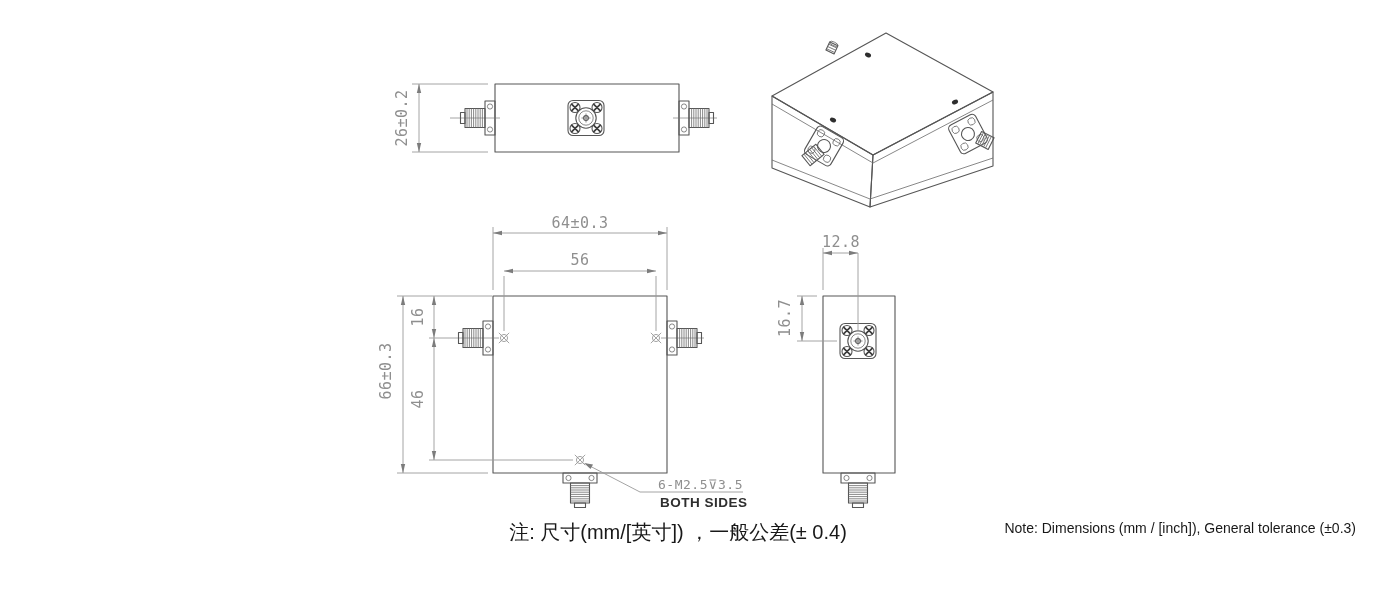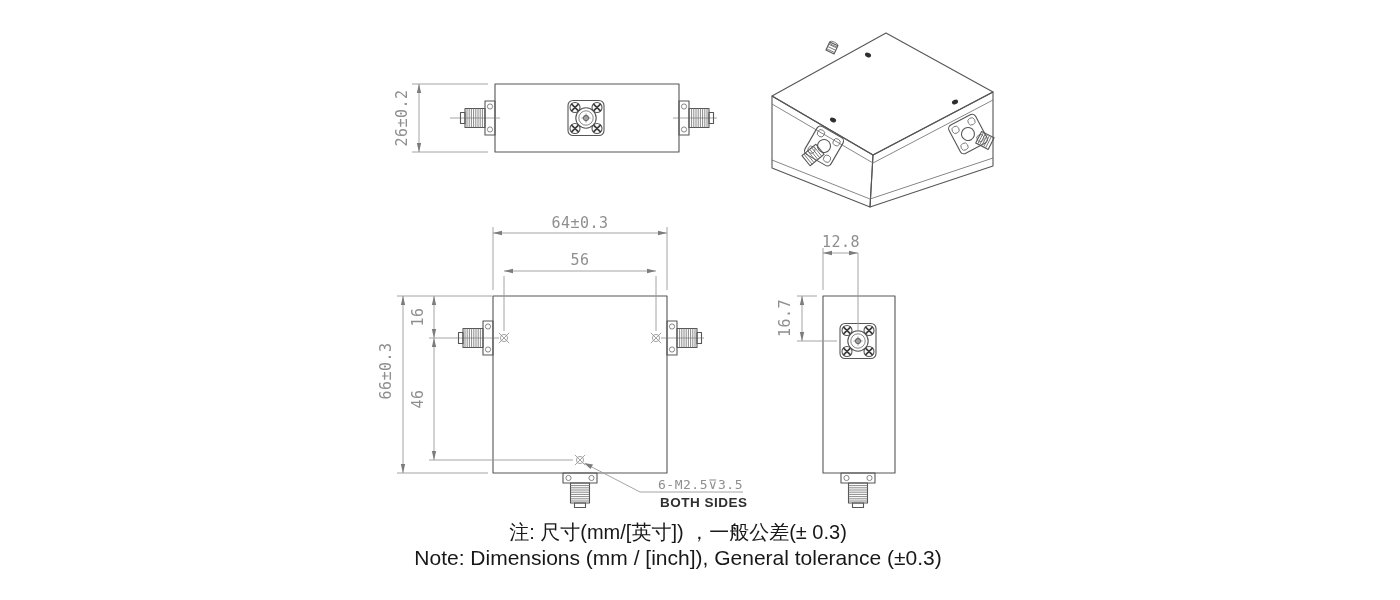--- a/index.html
+++ b/index.html
@@ -9,21 +9,21 @@
   .obj{stroke:#565656;stroke-width:1.1;fill:none;stroke-linejoin:round;stroke-linecap:round;}
   .obj-thin{stroke:#6a6a6a;stroke-width:0.8;fill:none;}
   .dimln{stroke:#9a9a9a;stroke-width:0.9;fill:none;}
   .arrow{fill:#7c7c7c;stroke:none;}
   .dim-text{font-family:"DejaVu Sans Mono","Liberation Mono",monospace;font-size:15px;fill:#8f8f8f;letter-spacing:.5px;}
   .dim-text-sm{font-family:"DejaVu Sans Mono","Liberation Mono",monospace;font-size:13px;fill:#8f8f8f;letter-spacing:.5px;}
   .callout-strong{font-family:"Liberation Sans",sans-serif;font-size:13.5px;font-weight:700;fill:#2f2f2f;letter-spacing:.5px;}
   .screwdot{fill:#2e2e2e;stroke:none;}
   .notes{position:absolute;left:0;width:1356px;text-align:center;color:#181818;}
   .note-cn{top:520px;font-size:20px;line-height:24px;}
-  .note-en{top:546px;font-size:21px;line-height:24px;}
+  .note-en{top:516px;font-size:14px;line-height:24px;text-align:right;}
 </style>
 </head>
 <body>
 
 <div id="stage">
 <svg width="1400" height="600" viewBox="0 0 1400 600">
   <defs>
 
     <g id="connSide">
       <rect class="obj" x="-10" y="-17" width="10" height="34"></rect>
@@ -160,15 +160,15 @@
     <polygon class="arrow" points="858,253 849,250.8 849,255.2"></polygon>
     <text class="dim-text" text-anchor="middle" x="841" y="247">12.8</text>
 
     <path class="dimln" d="M797,296 H817 M797,341 H837 M802,296 V341"></path>
     <polygon class="arrow" points="802,296 799.8,305 804.2,305"></polygon>
     <polygon class="arrow" points="802,341 799.8,332 804.2,332"></polygon>
     <text class="dim-text" text-anchor="middle" transform="rotate(-90 790,318)" x="790" y="318">16.7</text>
   </g>
 </svg>
 
-  <div class="notes note-cn">注: 尺寸(mm/[英寸]) ，一般公差(± 0.3)</div>
+  <div class="notes note-cn">注: 尺寸(mm/[英寸]) ，一般公差(± 0.4)</div>
   <div class="notes note-en">Note: Dimensions (mm / [inch]), General tolerance (±0.3)</div>
 </div>
 
 </body></html>

